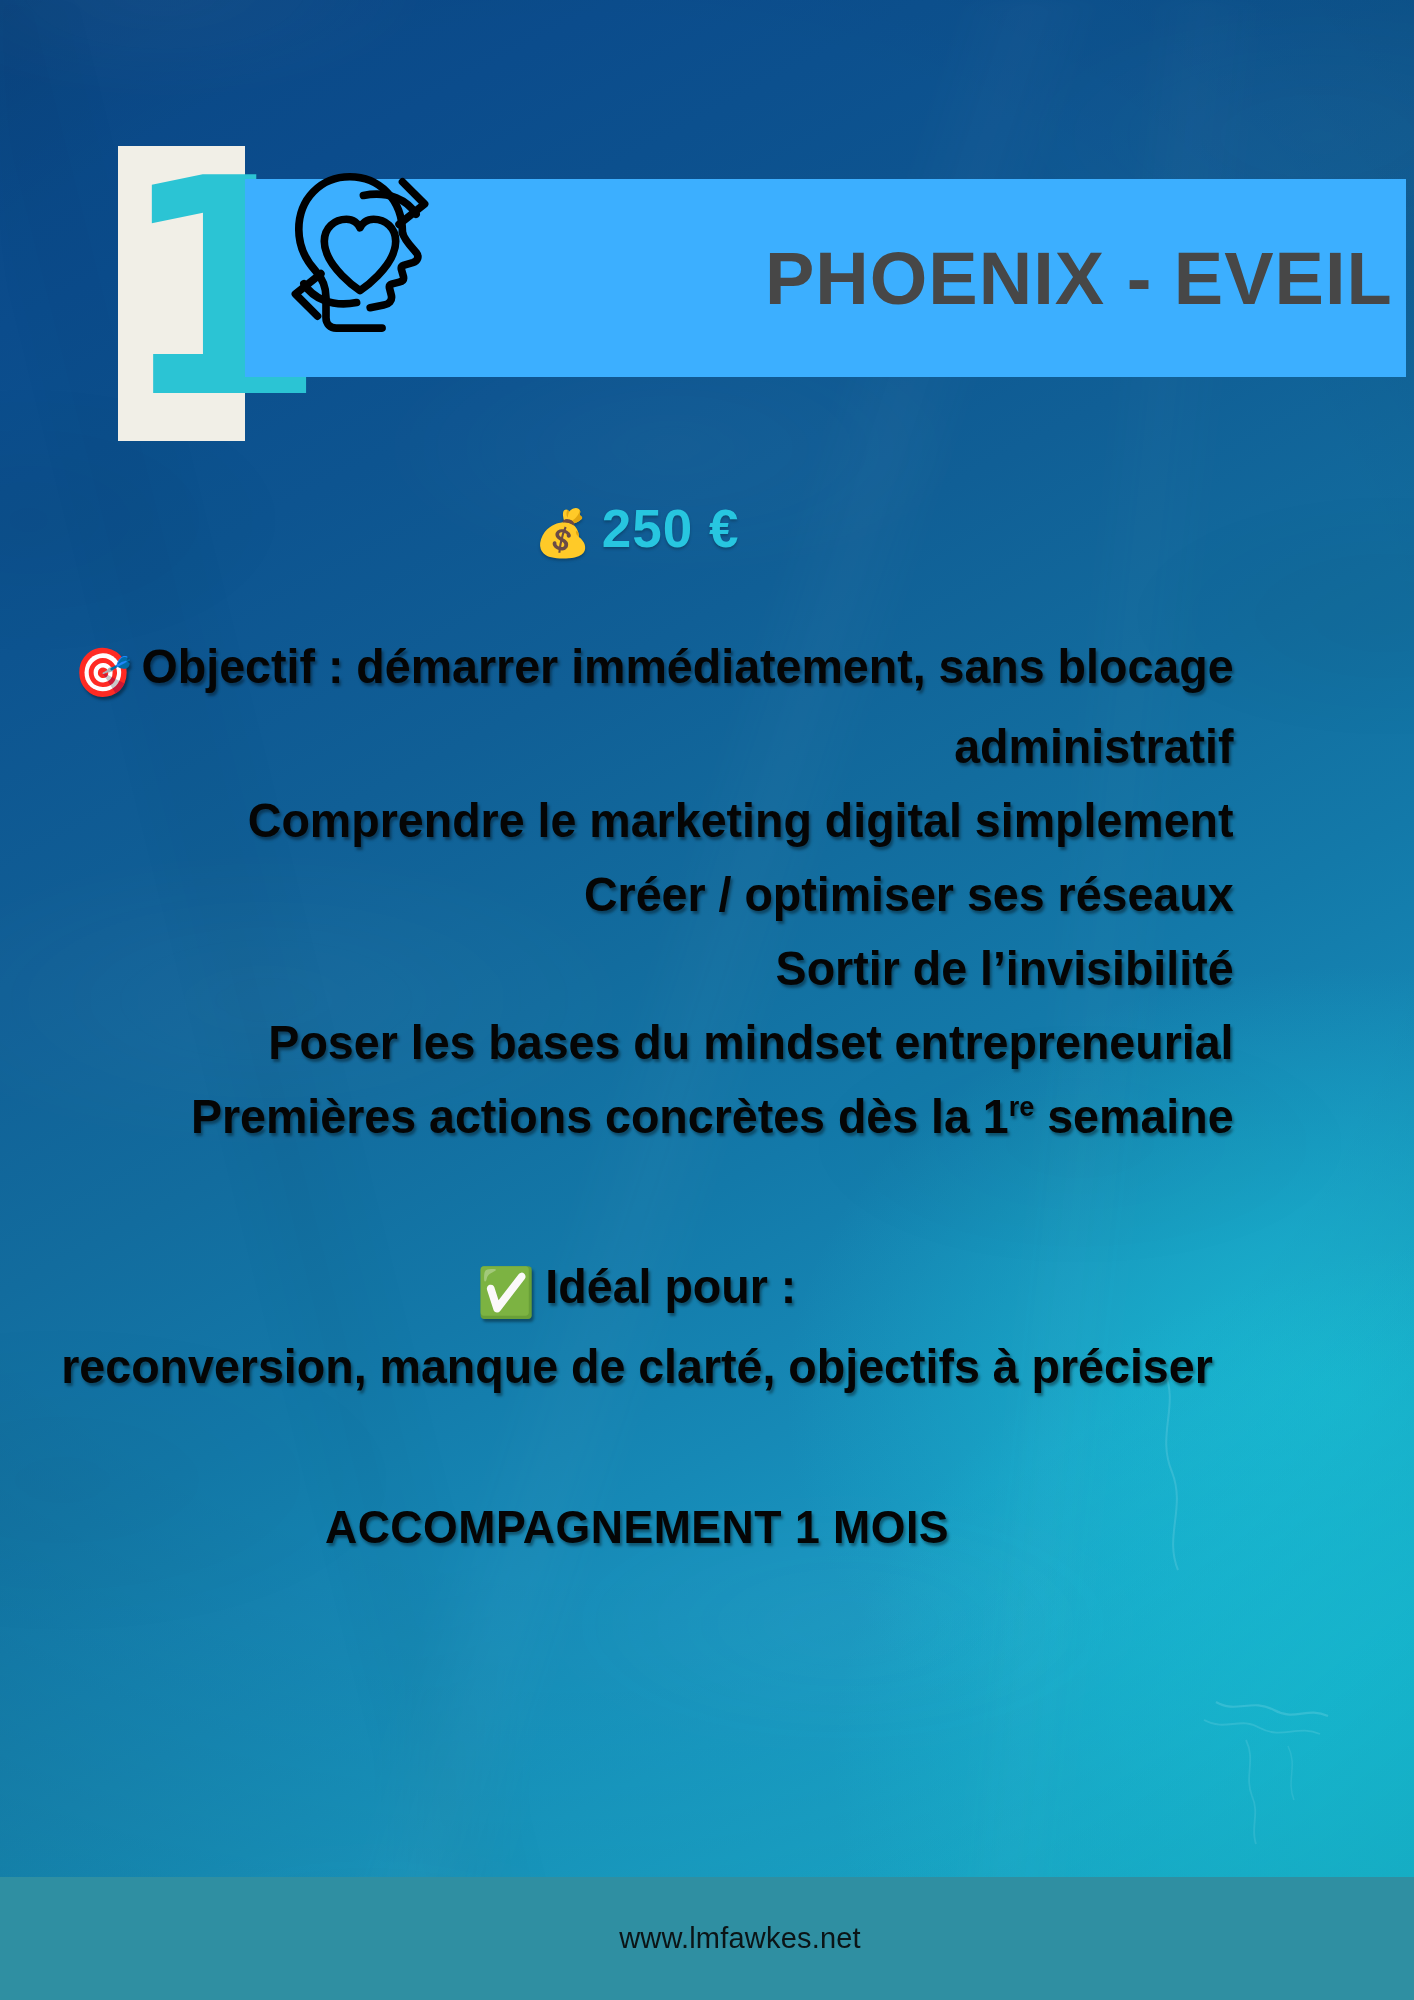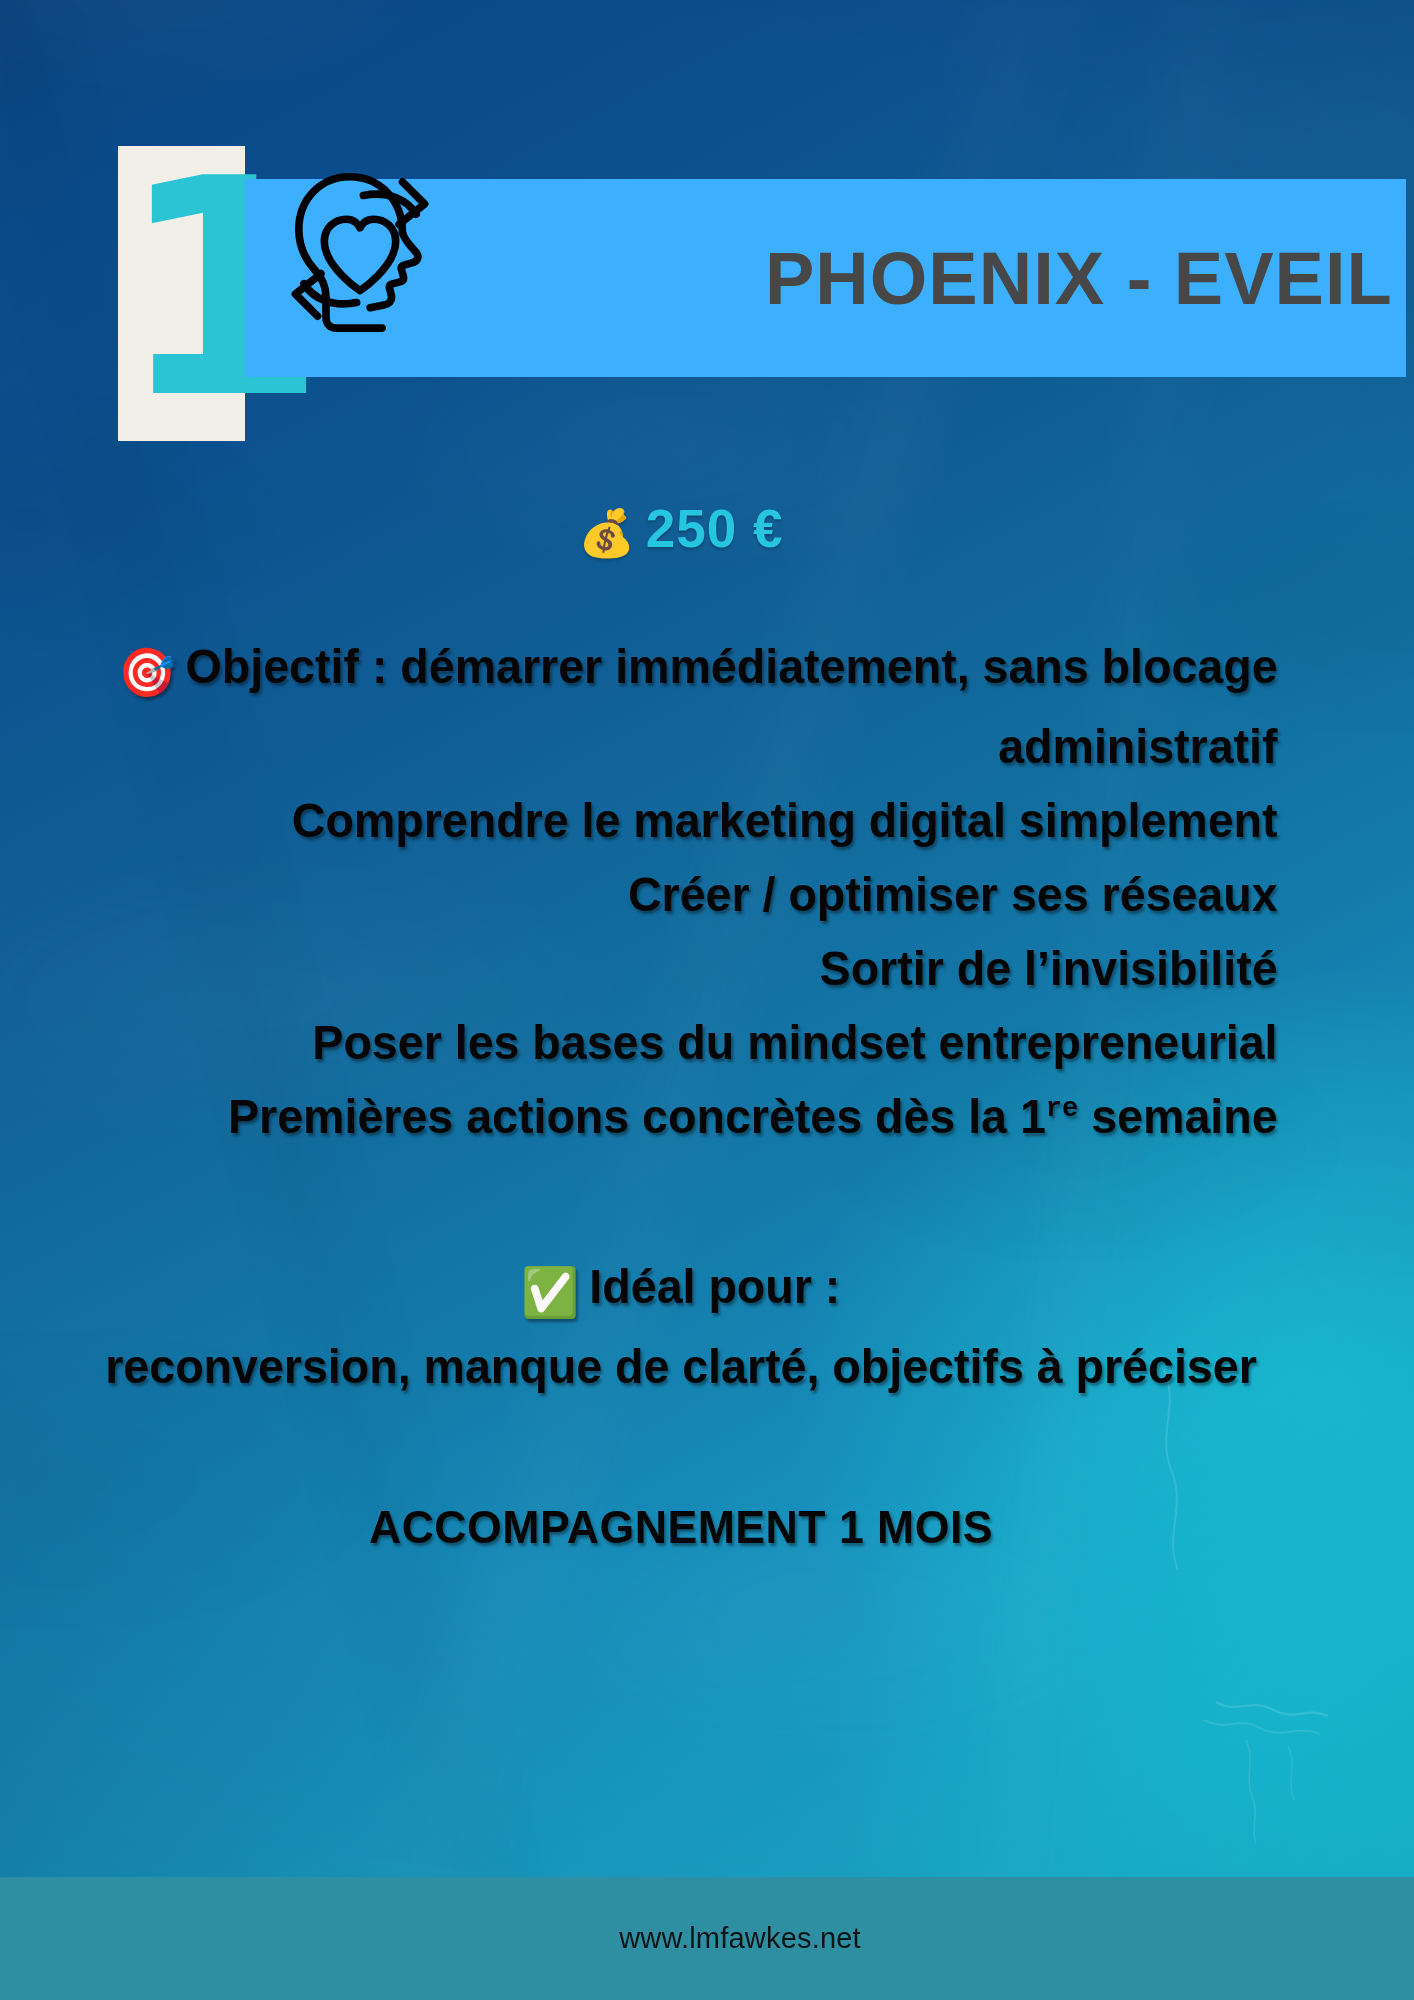--- a/index.html
+++ b/index.html
@@ -80,21 +80,21 @@
     position:absolute;left:30px;top:-30px;width:170px;height:200px;
   }
   .banner-title{
     position:absolute;left:520px;top:50%;transform:translateY(-50%);
     color:#474747;font-size:74px;font-weight:700;letter-spacing:1px;
     font-family:"Liberation Sans", sans-serif;
     white-space:nowrap;
   }
 
   
-  .content{position:absolute;left:0;top:440px;width:1274px;margin-left:44px;}
+  .content{position:absolute;left:0;top:440px;width:1274px;}
   .price-row{
     text-align:center;margin-top:58px;
     font-size:53px;font-weight:700;color:#27c6e0;
     font-family:"Liberation Sans", sans-serif;
     text-shadow:0 2px 3px rgba(0,0,0,.25);
   }
   .price-row .emoji{font-size:46px;vertical-align:-2px;margin-right:10px;}
   .price-row .amount{letter-spacing:1px;}
 
   .block{
@@ -110,21 +110,21 @@
     padding:0 22px;
   }
   .objectives{margin-top:70px;text-align:right;}
   .ideal{margin-top:96px;}
   .quote{margin-top:92px;}
   .quote .ln{font-size:47px;}
   .duration{margin-top:86px;}
   .duration .ln{font-size:46px;letter-spacing:.5px;}
 
   .em{display:inline-block;vertical-align:-6px;margin-right:10px;}
-  sup.ord{font-size:.58em;vertical-align:super;line-height:0;font-family:Liberation Mono, monospace;}
+  sup.ord{font-size:.58em;vertical-align:super;line-height:0;}
 
   
   .footer{
     position:absolute;left:0;top:1877px;width:1414px;height:123px;
     background:#2f8fa2;display:flex;align-items:center;justify-content:center;padding-left:33px;
   }
   .footer .url{
     color:#0b1416;font-size:29px;font-weight:400;
     font-family:"Liberation Sans", sans-serif;
     letter-spacing:.2px;

